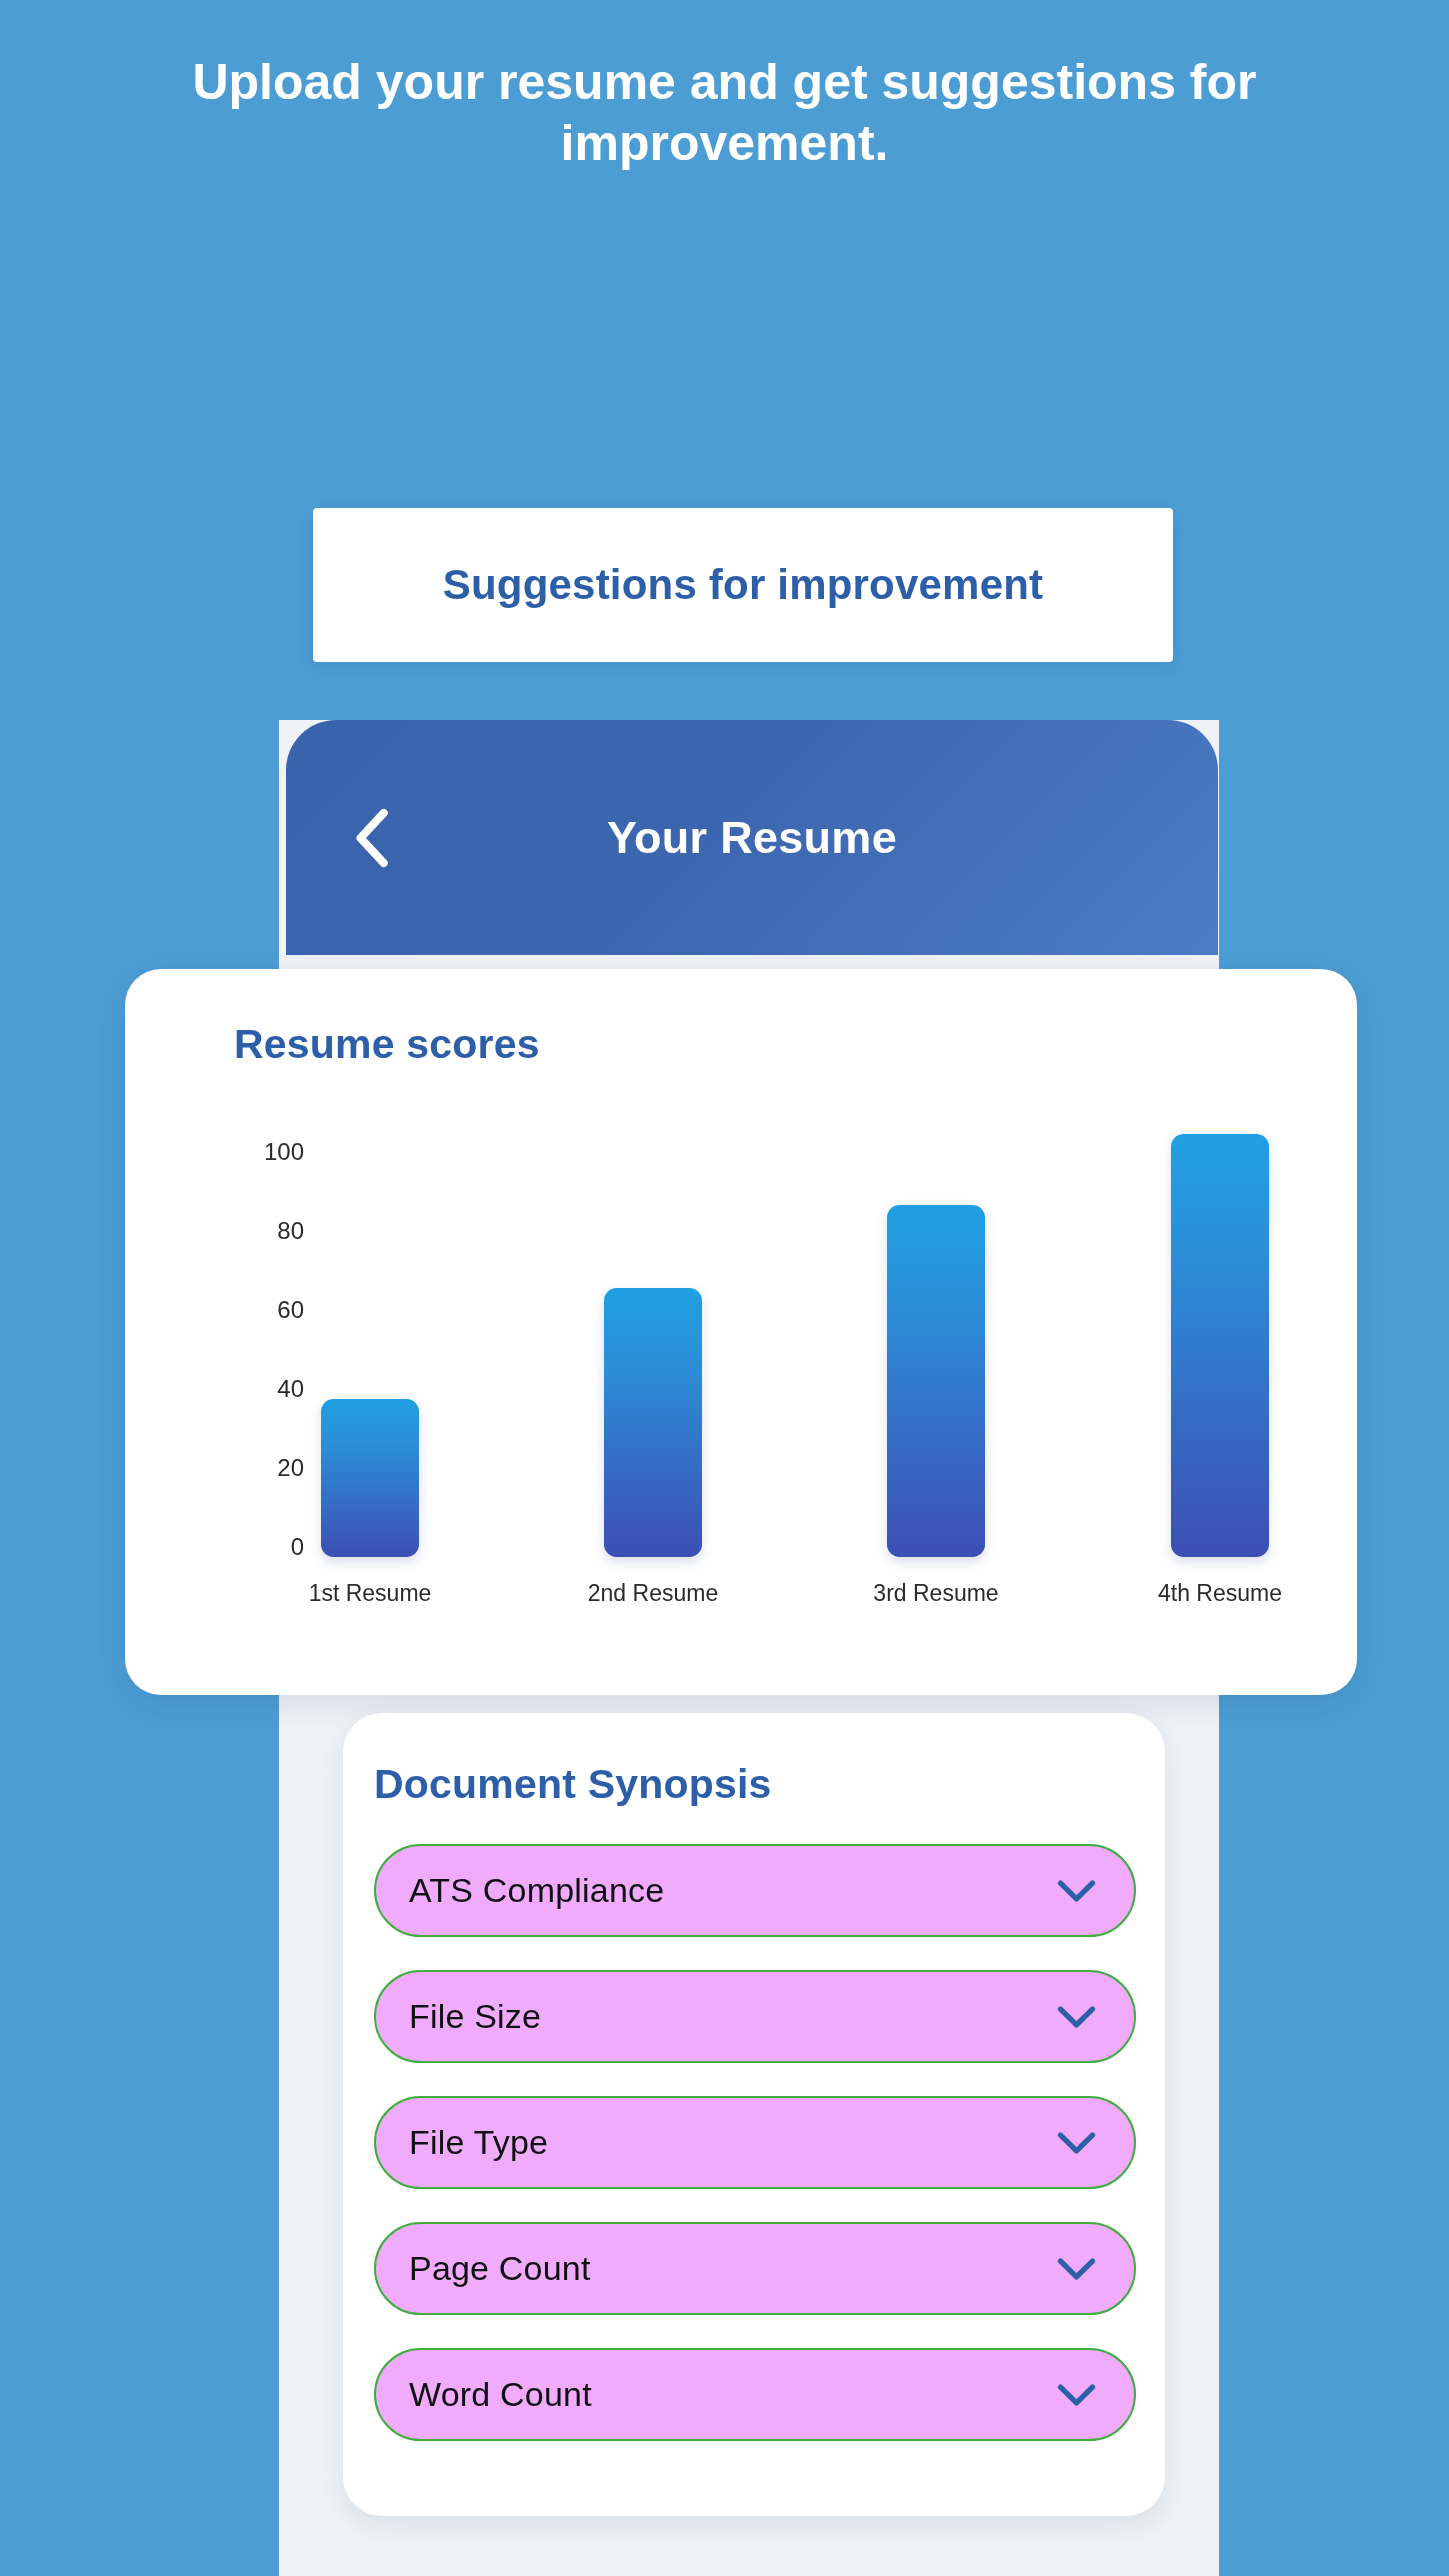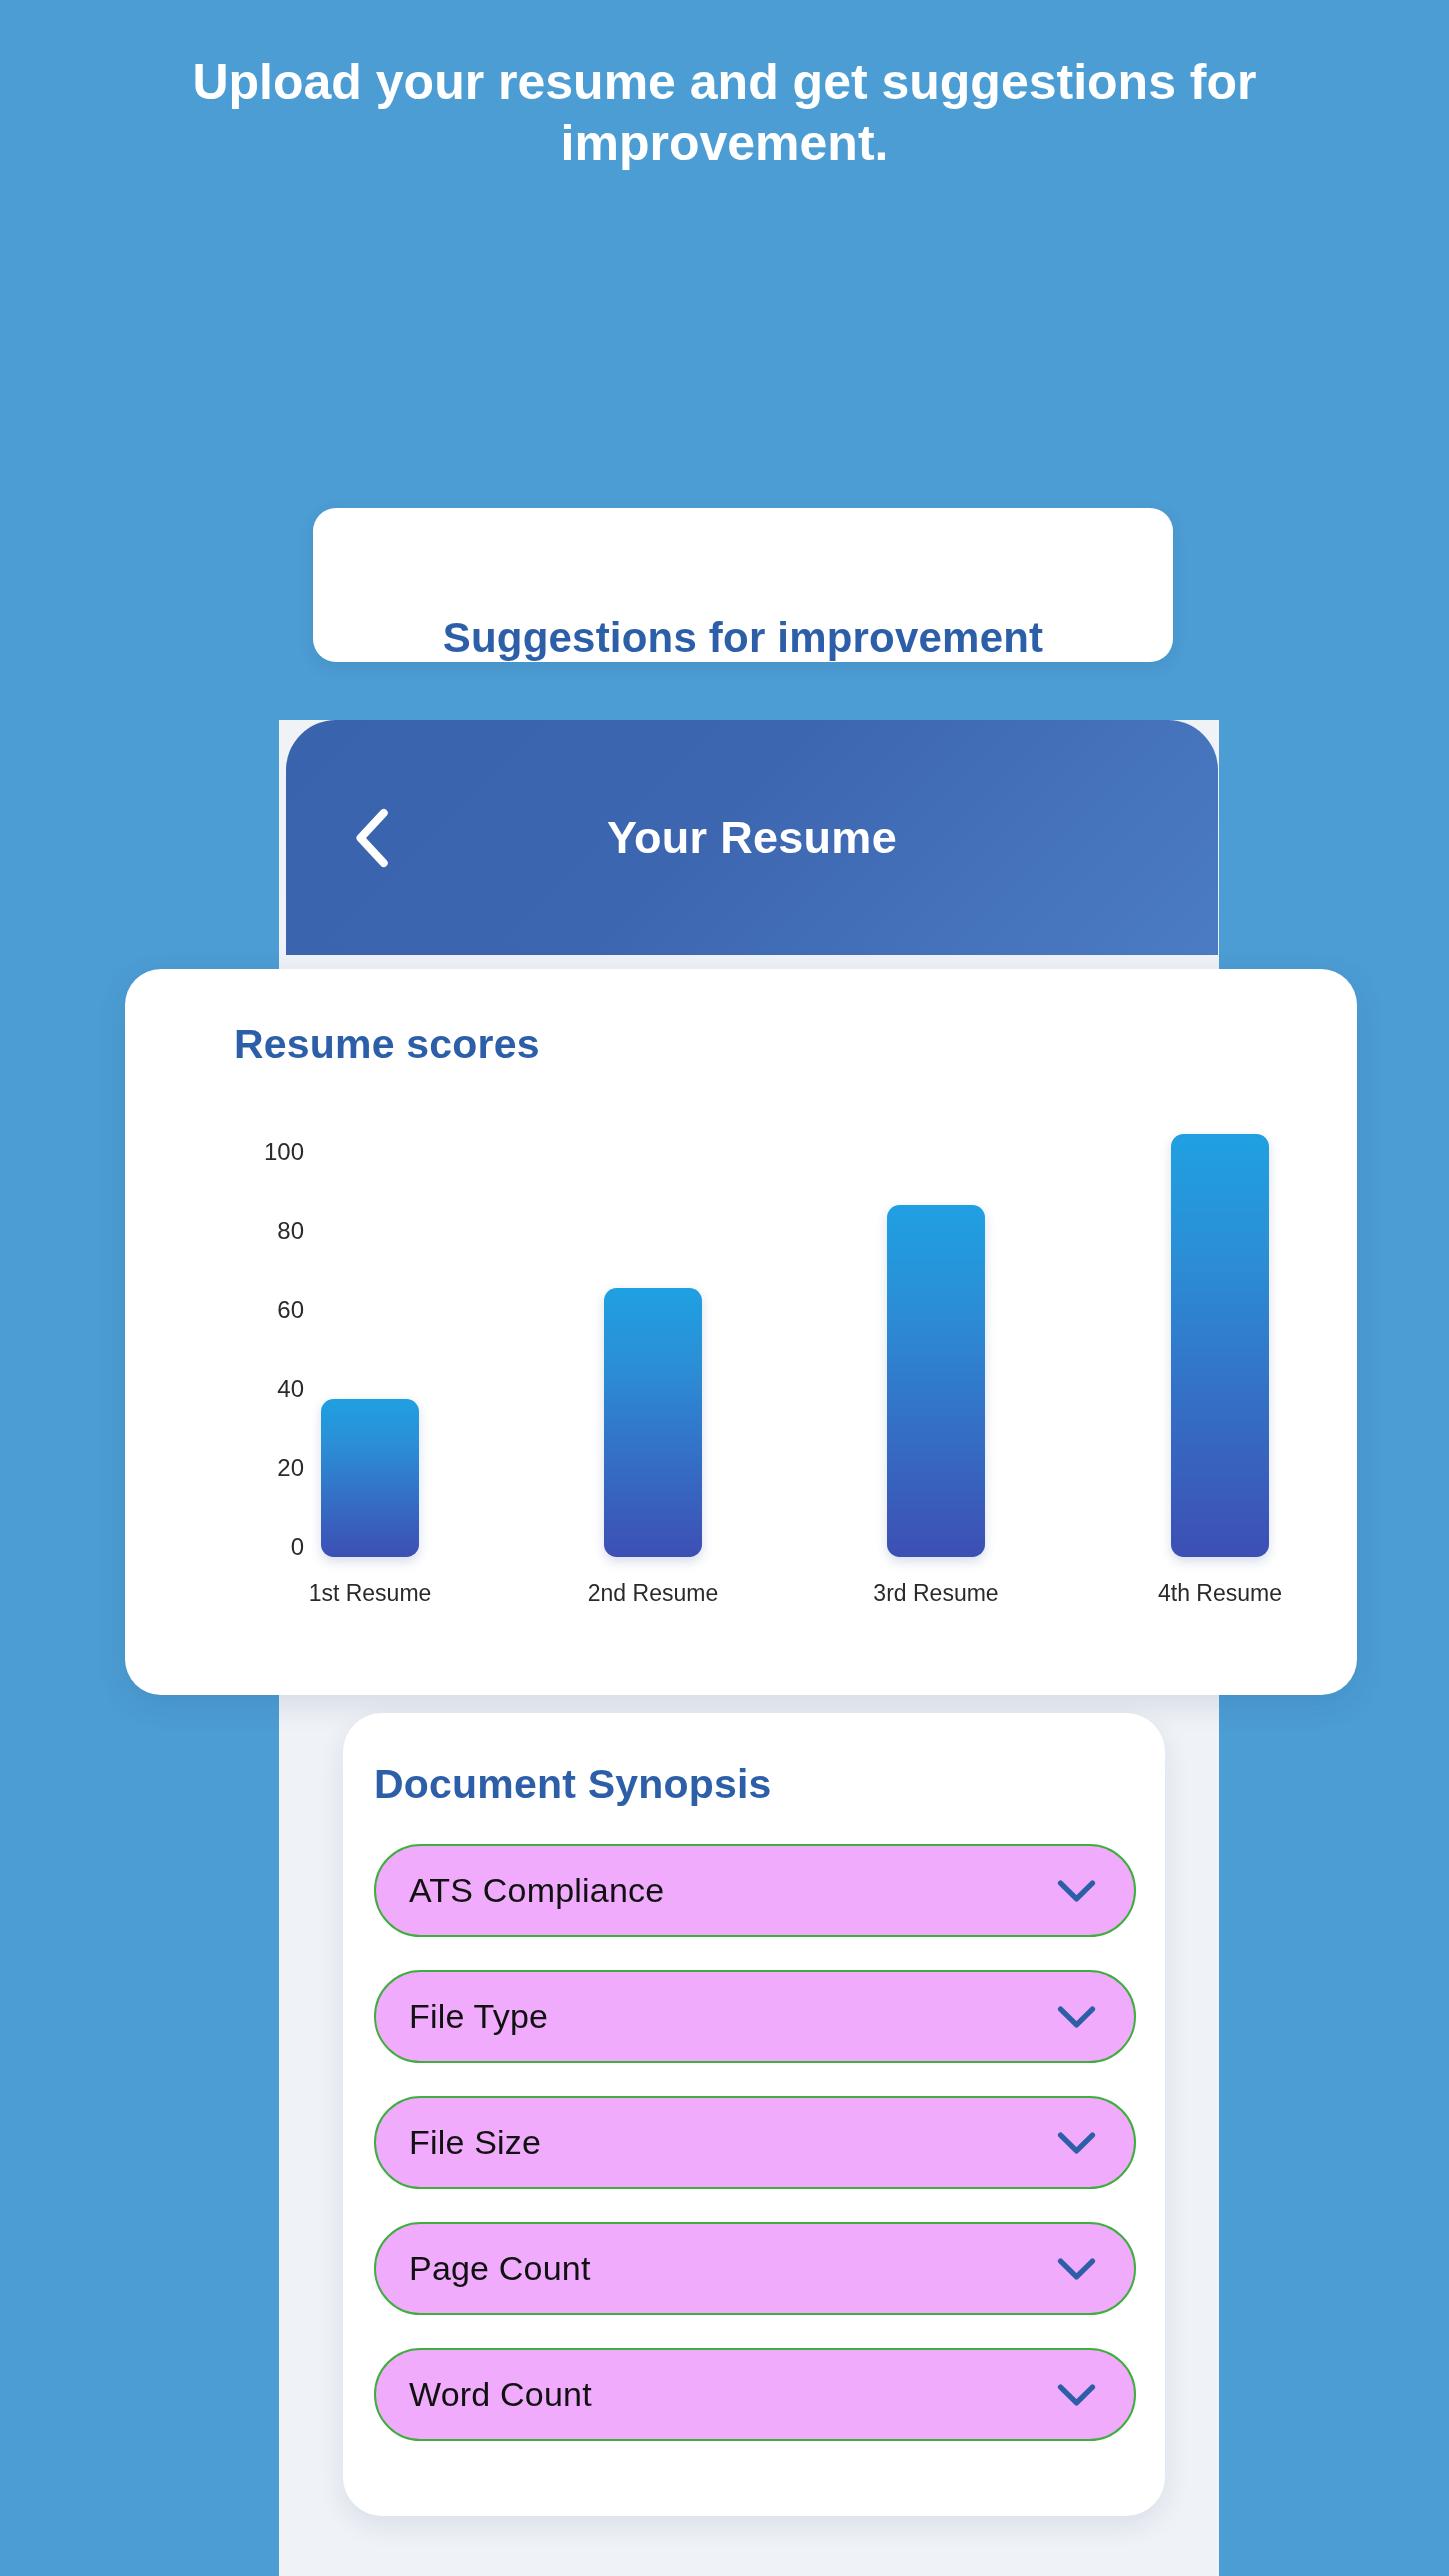--- a/index.html
+++ b/index.html
@@ -52,24 +52,24 @@
   }
 
   
   .suggestions-btn {
     position: absolute;
     left: 313px;
     top: 508px;
     width: 860px;
     height: 154px;
     background: #ffffff;
-    border-radius: 23px;
+    border-radius: 4px;
     box-shadow: 0 5.4px 16px rgba(20,60,100,0.10);
     display: flex;
-    align-items: flex-end;
+    align-items: center;
     justify-content: center;
     border: none;
     cursor: pointer;
     padding: 0;
   }
   .suggestions-btn-label {
     color: #2d5fa9;
     font-size: 42px;
     font-weight: 700;
     letter-spacing: 0.2px;
@@ -317,29 +317,29 @@
     <div class="accordion">
         <div class="accordion-item">
           <span class="accordion-label">ATS Compliance</span>
           <span class="accordion-chevron">
             <svg width="39" height="25" viewBox="0 0 44 28" fill="none" aria-hidden="true">
               <path d="M4 5 L22 23 L40 5" stroke="#2d5fa9" stroke-width="6" stroke-linecap="round" stroke-linejoin="round"></path>
             </svg>
           </span>
         </div>
         <div class="accordion-item">
+          <span class="accordion-label">File Size</span>
+          <span class="accordion-chevron">
+            <svg width="39" height="25" viewBox="0 0 44 28" fill="none" aria-hidden="true">
+              <path d="M4 5 L22 23 L40 5" stroke="#2d5fa9" stroke-width="6" stroke-linecap="round" stroke-linejoin="round"></path>
+            </svg>
+          </span>
+        </div>
+        <div class="accordion-item">
           <span class="accordion-label">File Type</span>
-          <span class="accordion-chevron">
-            <svg width="39" height="25" viewBox="0 0 44 28" fill="none" aria-hidden="true">
-              <path d="M4 5 L22 23 L40 5" stroke="#2d5fa9" stroke-width="6" stroke-linecap="round" stroke-linejoin="round"></path>
-            </svg>
-          </span>
-        </div>
-        <div class="accordion-item">
-          <span class="accordion-label">File Size</span>
           <span class="accordion-chevron">
             <svg width="39" height="25" viewBox="0 0 44 28" fill="none" aria-hidden="true">
               <path d="M4 5 L22 23 L40 5" stroke="#2d5fa9" stroke-width="6" stroke-linecap="round" stroke-linejoin="round"></path>
             </svg>
           </span>
         </div>
         <div class="accordion-item">
           <span class="accordion-label">Page Count</span>
           <span class="accordion-chevron">
             <svg width="39" height="25" viewBox="0 0 44 28" fill="none" aria-hidden="true">

